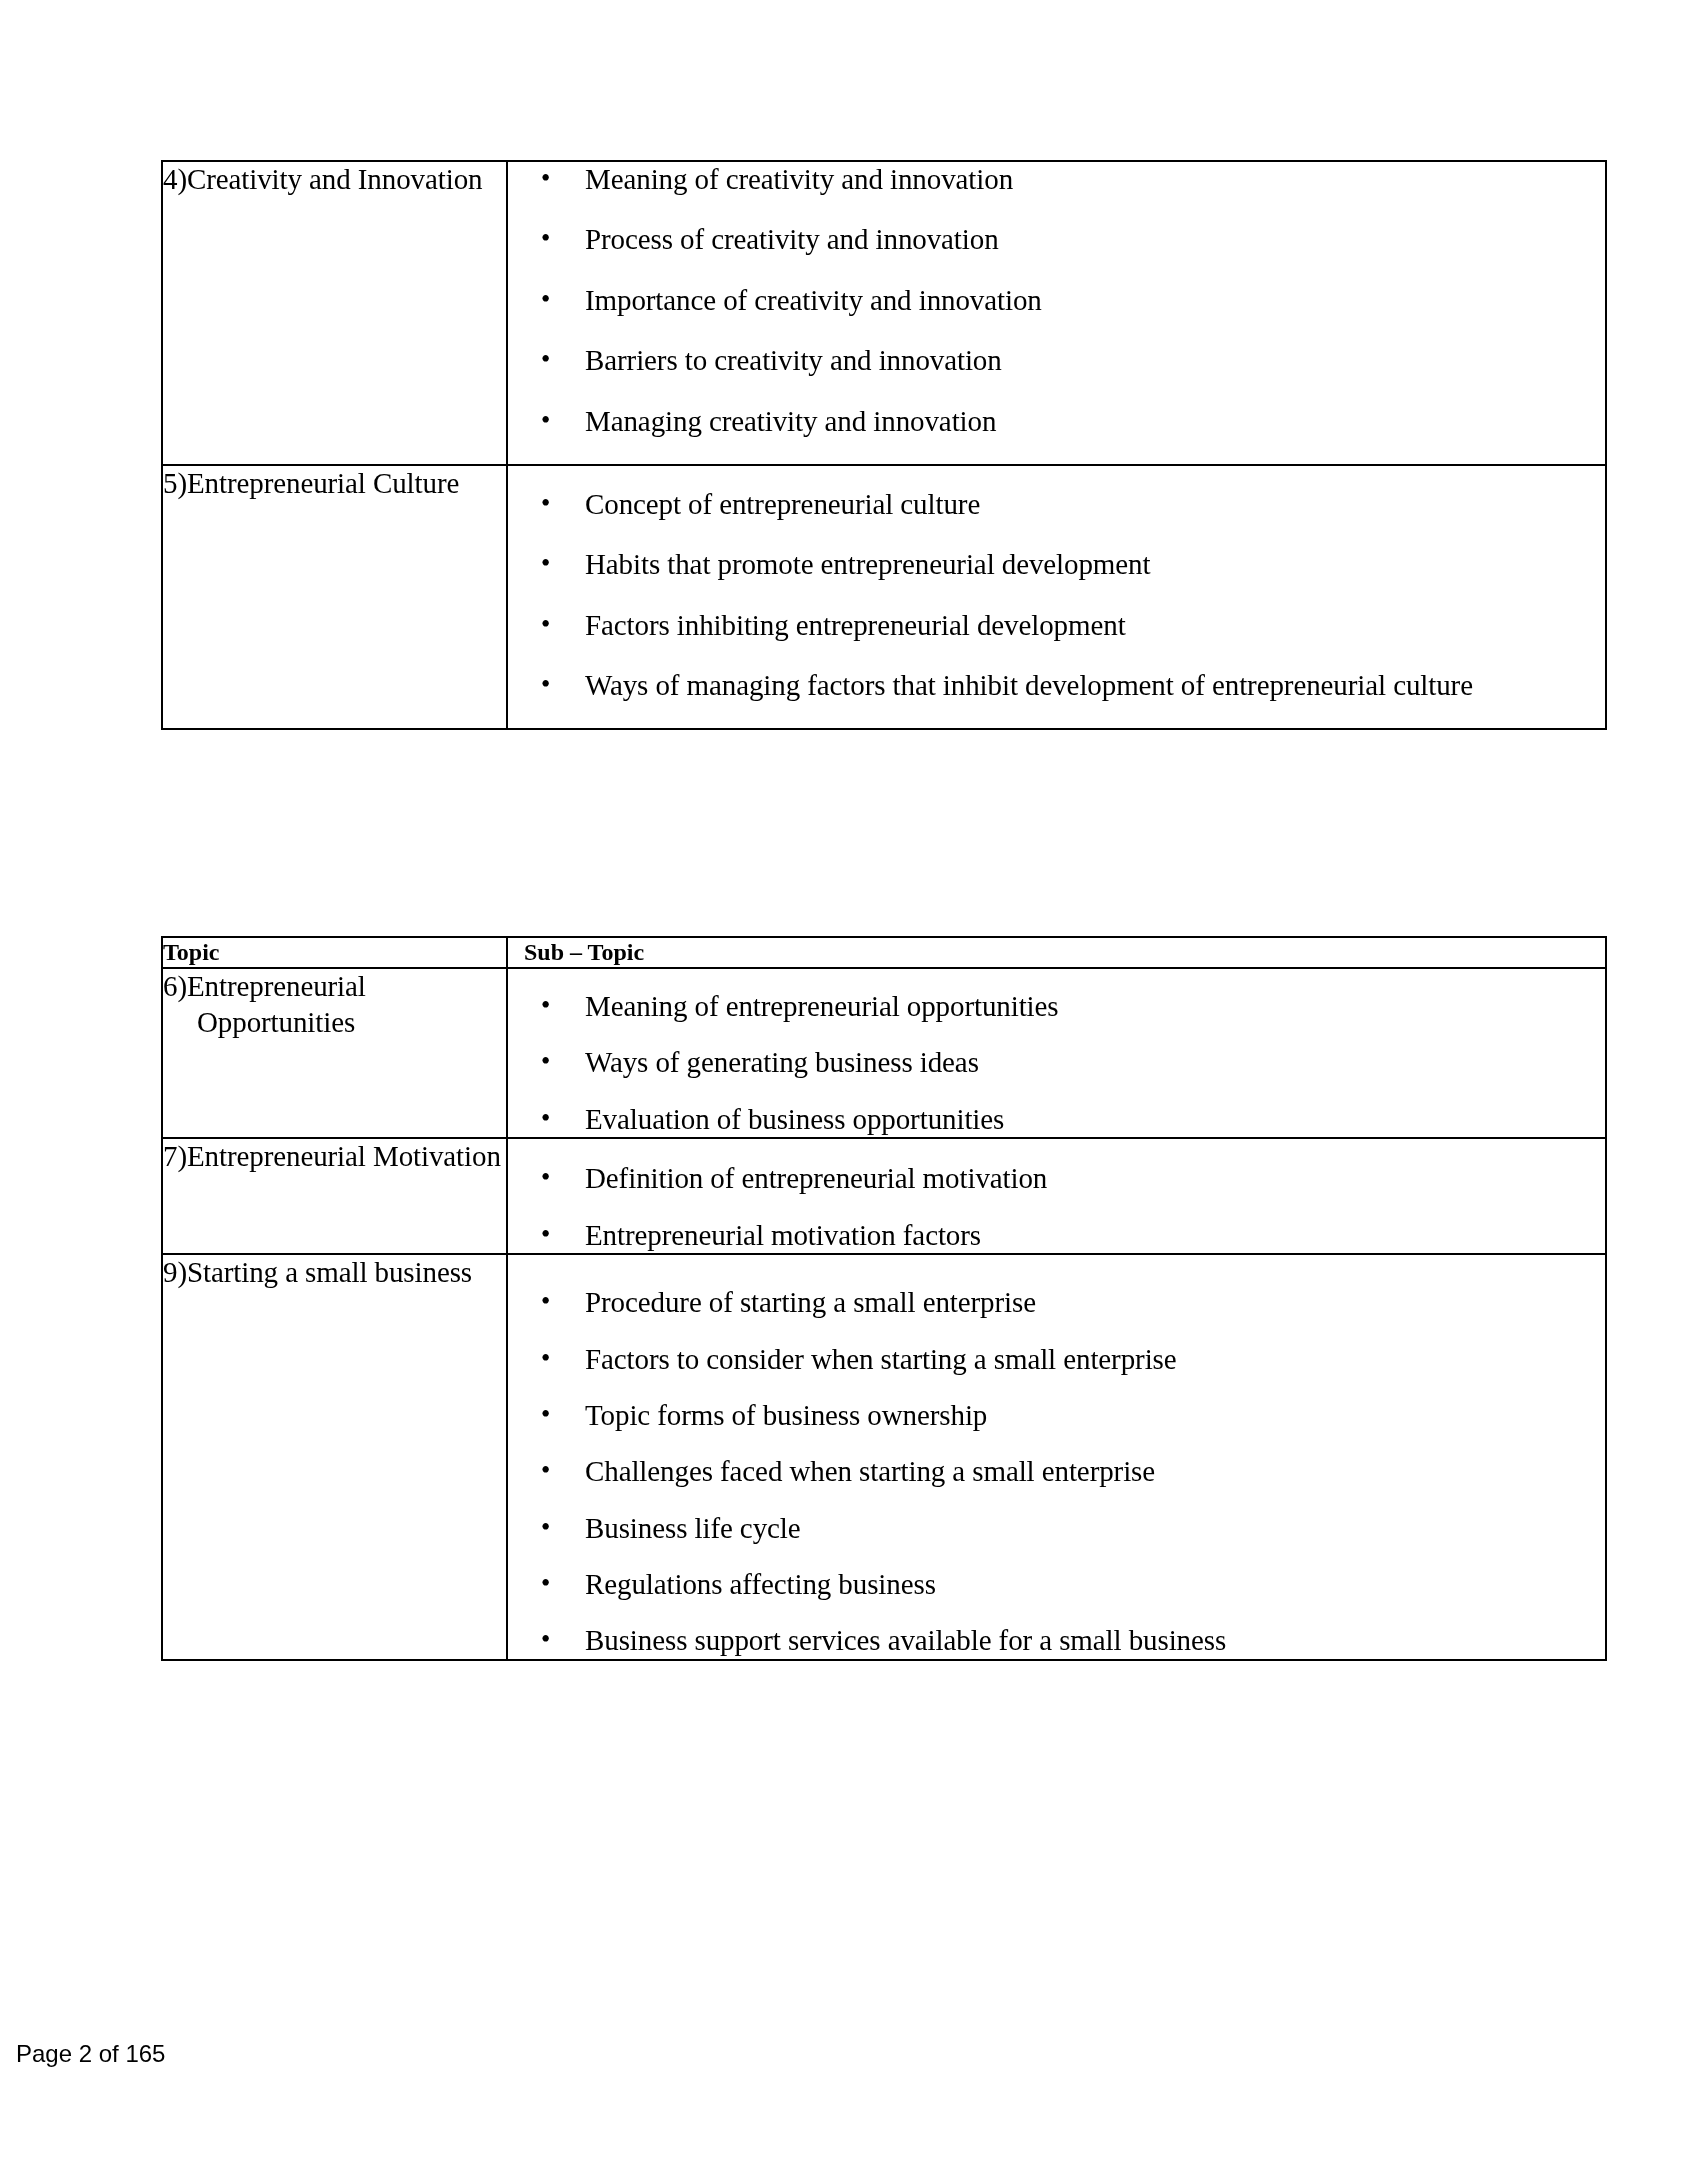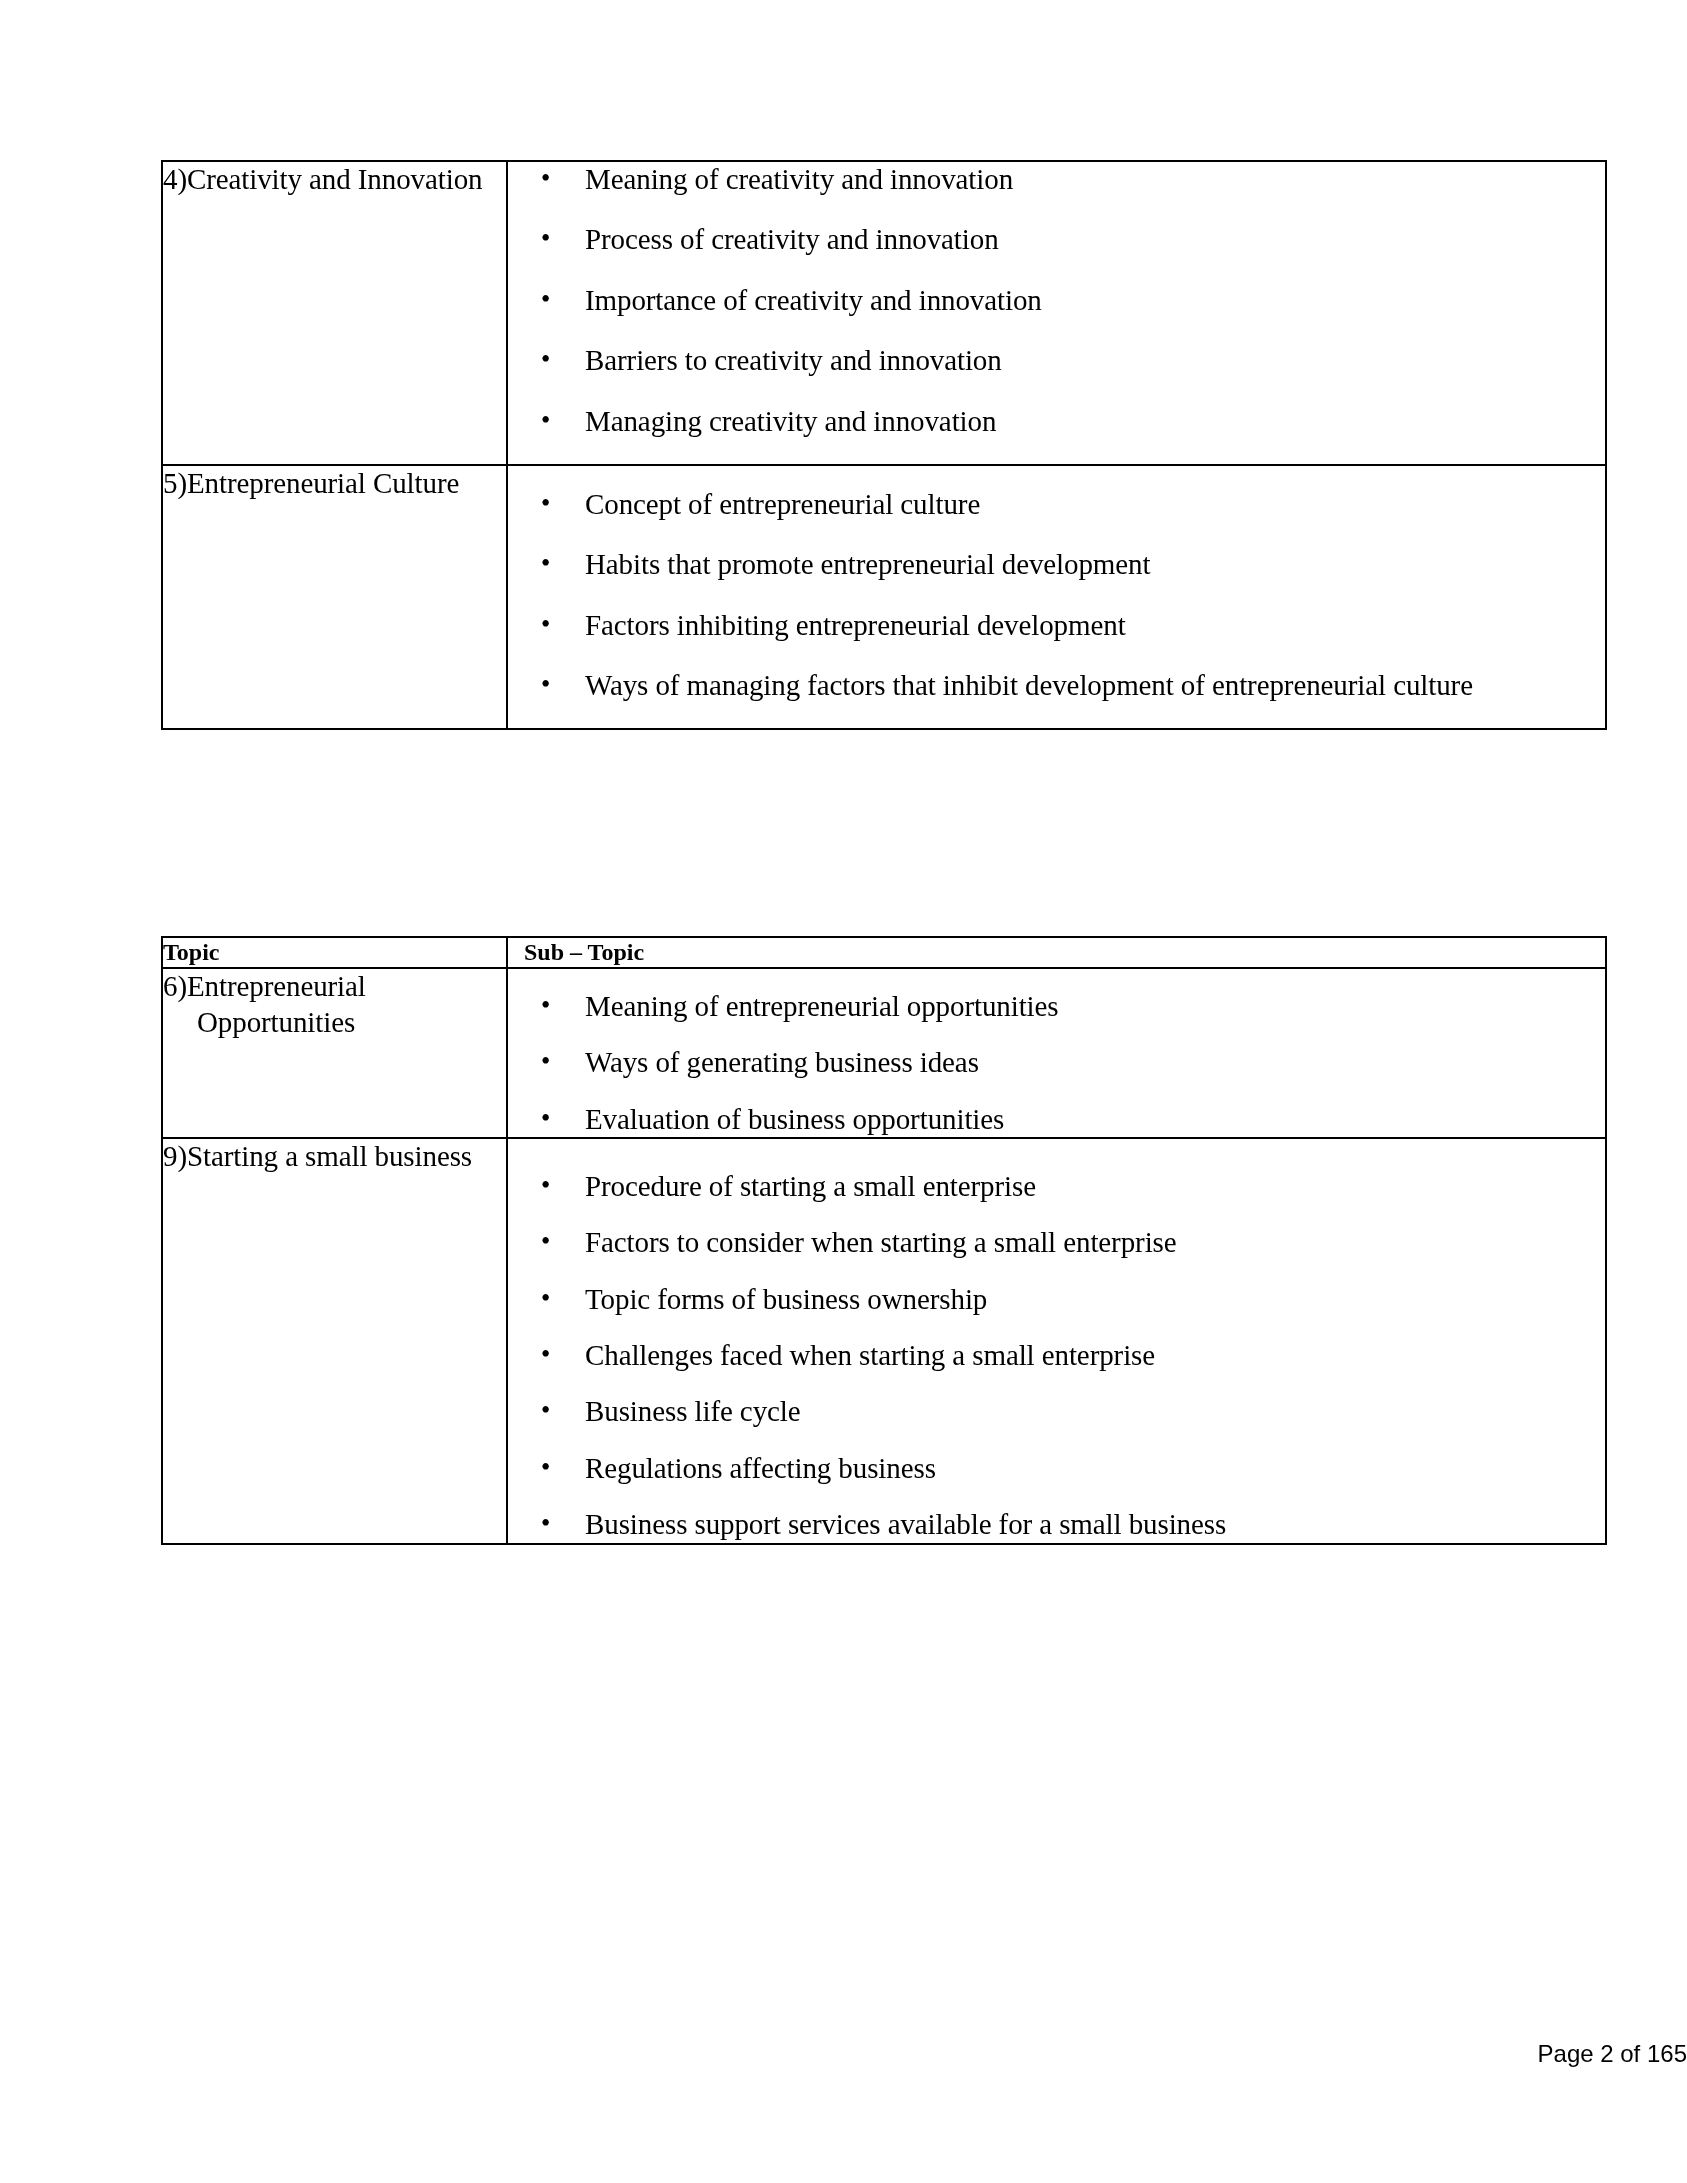--- a/index.html
+++ b/index.html
@@ -88,24 +88,24 @@
   .hdr-cell.hdr-sub { padding-left: 16px; margin-left: 8px; }
   .hdr-text {
     font-size: 24px;
     font-weight: bold;
     line-height: 1.2;
   }
 
   
   .page-footer {
     position: absolute;
-    left: 0;
+    left: 16px;
     right: 0;
     top: 2040px;
-    text-align: right;
+    text-align: left;
     font-family: "Liberation Sans", "DejaVu Sans", sans-serif;
     font-size: 24px;
     line-height: 1.2;
     color: #000000;
   }
 </style>
 </head>
 <body>
 
 <div class="page">
@@ -167,20 +167,31 @@
         </td>
         <td class="sub-cell" style="padding-top:20px;">
           <ul class="bullets">
             <li><span class="bullet-glyph">•</span><span>Meaning of entrepreneurial opportunities</span></li>
             <li><span class="bullet-glyph">•</span><span>Ways of generating business ideas</span></li>
             <li><span class="bullet-glyph">•</span><span>Evaluation of business opportunities</span></li>
           </ul>
         </td>
       </tr>
 
+      <tr>
+        <td class="topic-cell">
+          <div class="topic-text">7)Entrepreneurial Motivation</div>
+        </td>
+        <td class="sub-cell" style="padding-top:22.5px;">
+          <ul class="bullets">
+            <li><span class="bullet-glyph">•</span><span>Definition of entrepreneurial motivation</span></li>
+            <li><span class="bullet-glyph">•</span><span>Entrepreneurial motivation factors</span></li>
+          </ul>
+        </td>
+      </tr>
 
 
       <tr>
         <td class="topic-cell">
           <div class="topic-text">9)Starting a small business</div>
         </td>
         <td class="sub-cell" style="padding-top:30px;">
           <ul class="bullets">
             <li><span class="bullet-glyph">•</span><span>Procedure of starting a small enterprise</span></li>
             <li><span class="bullet-glyph">•</span><span>Factors to consider when starting a small enterprise</span></li>

